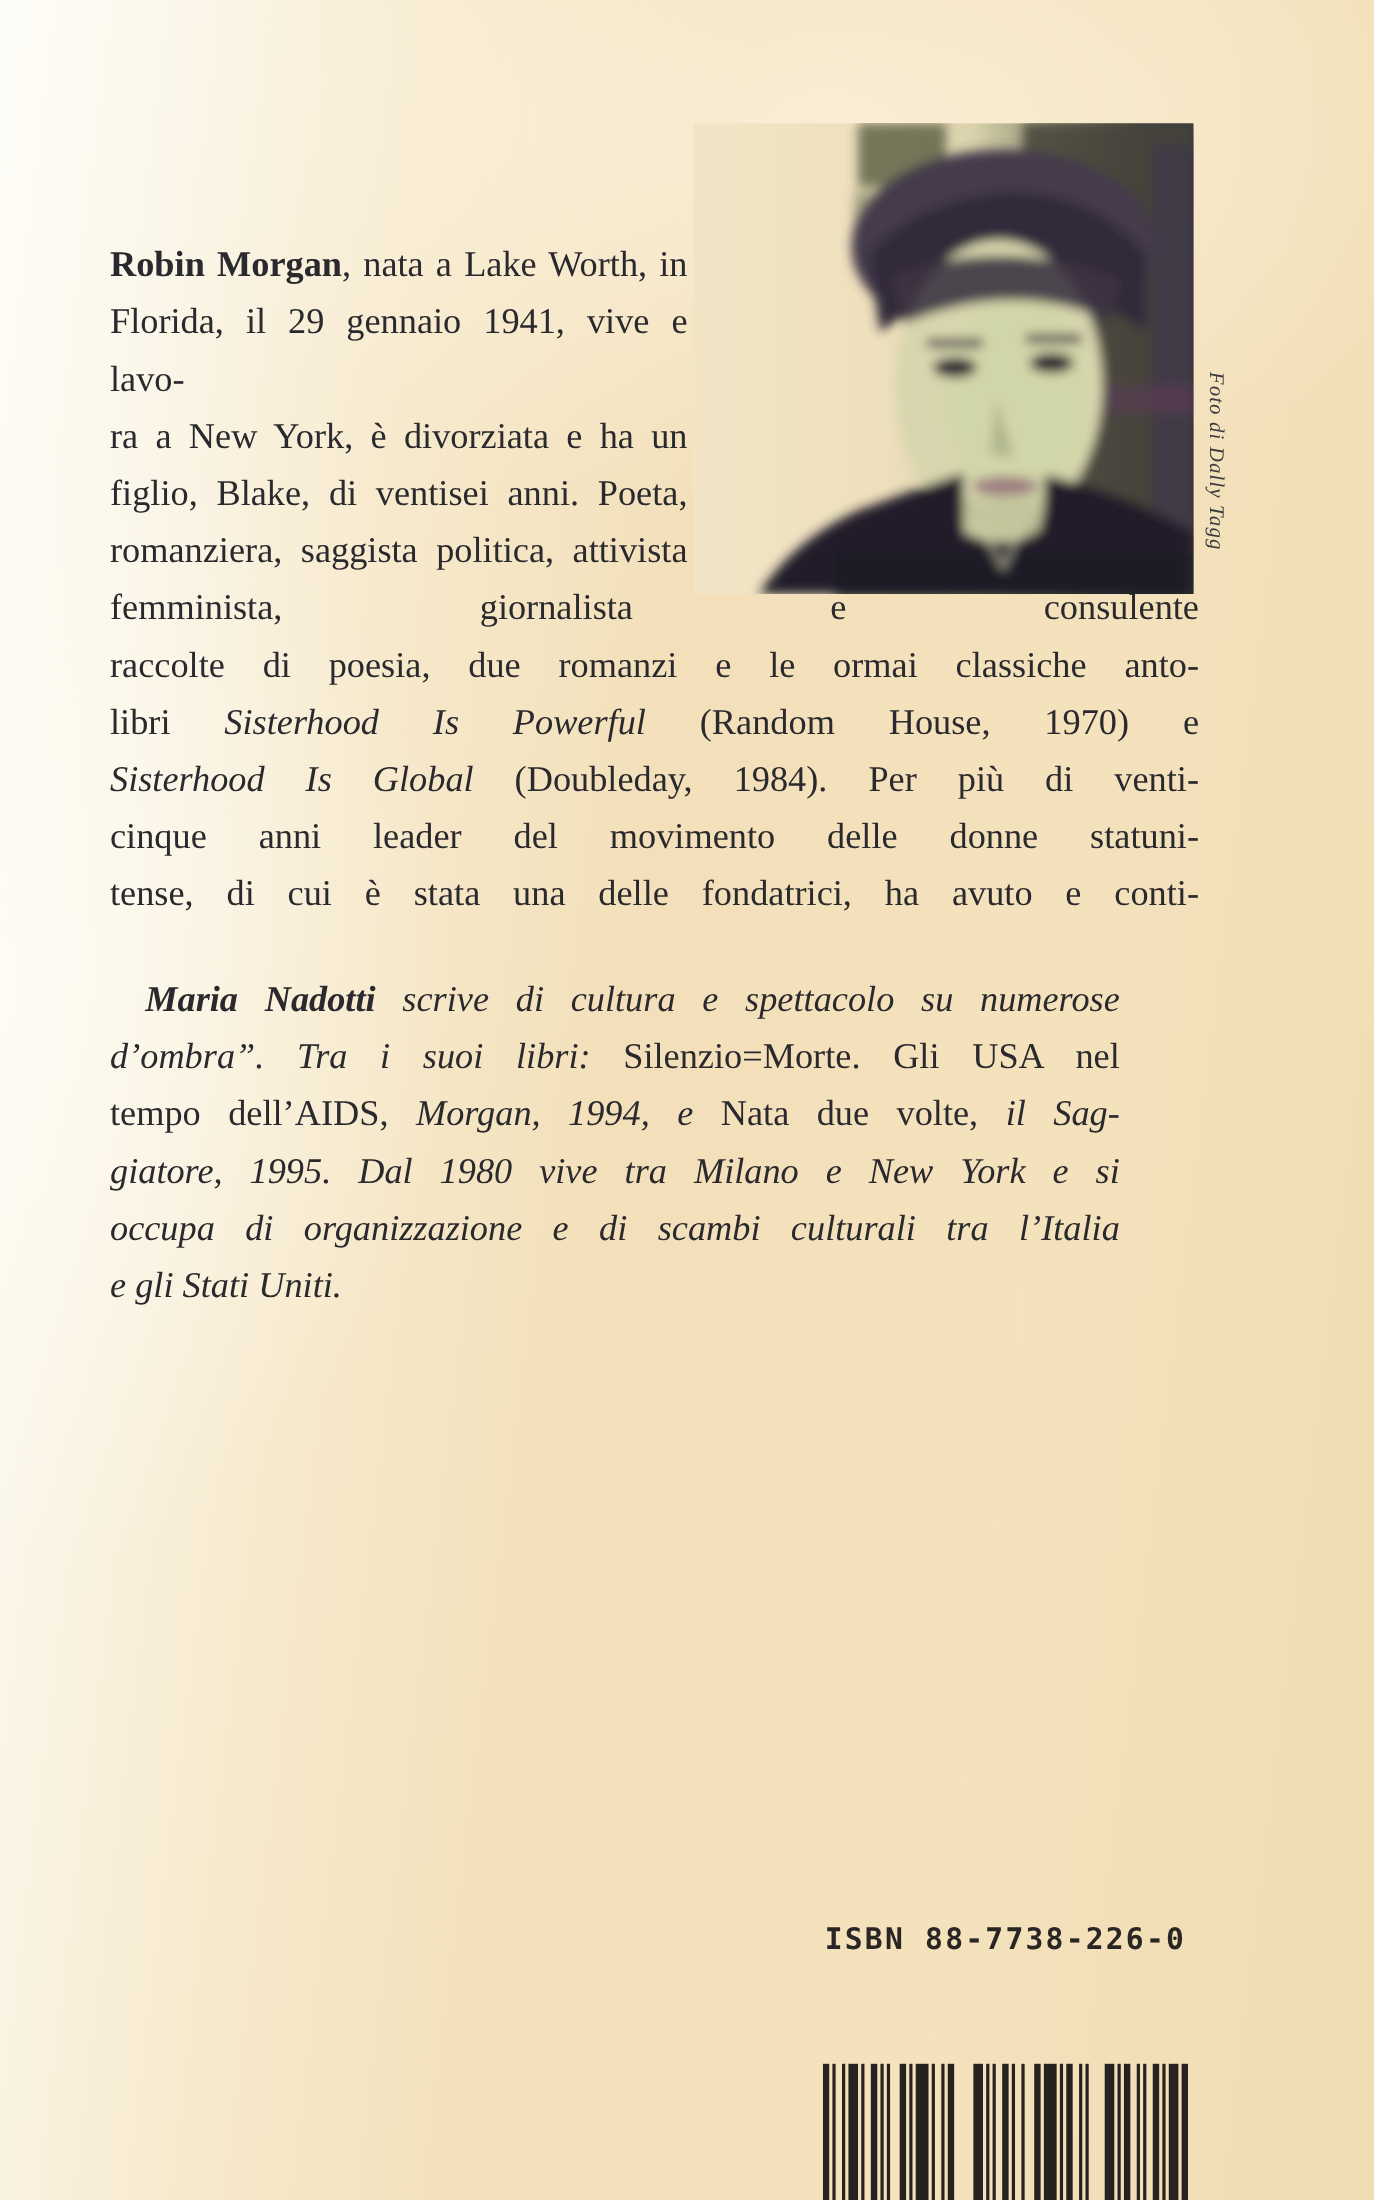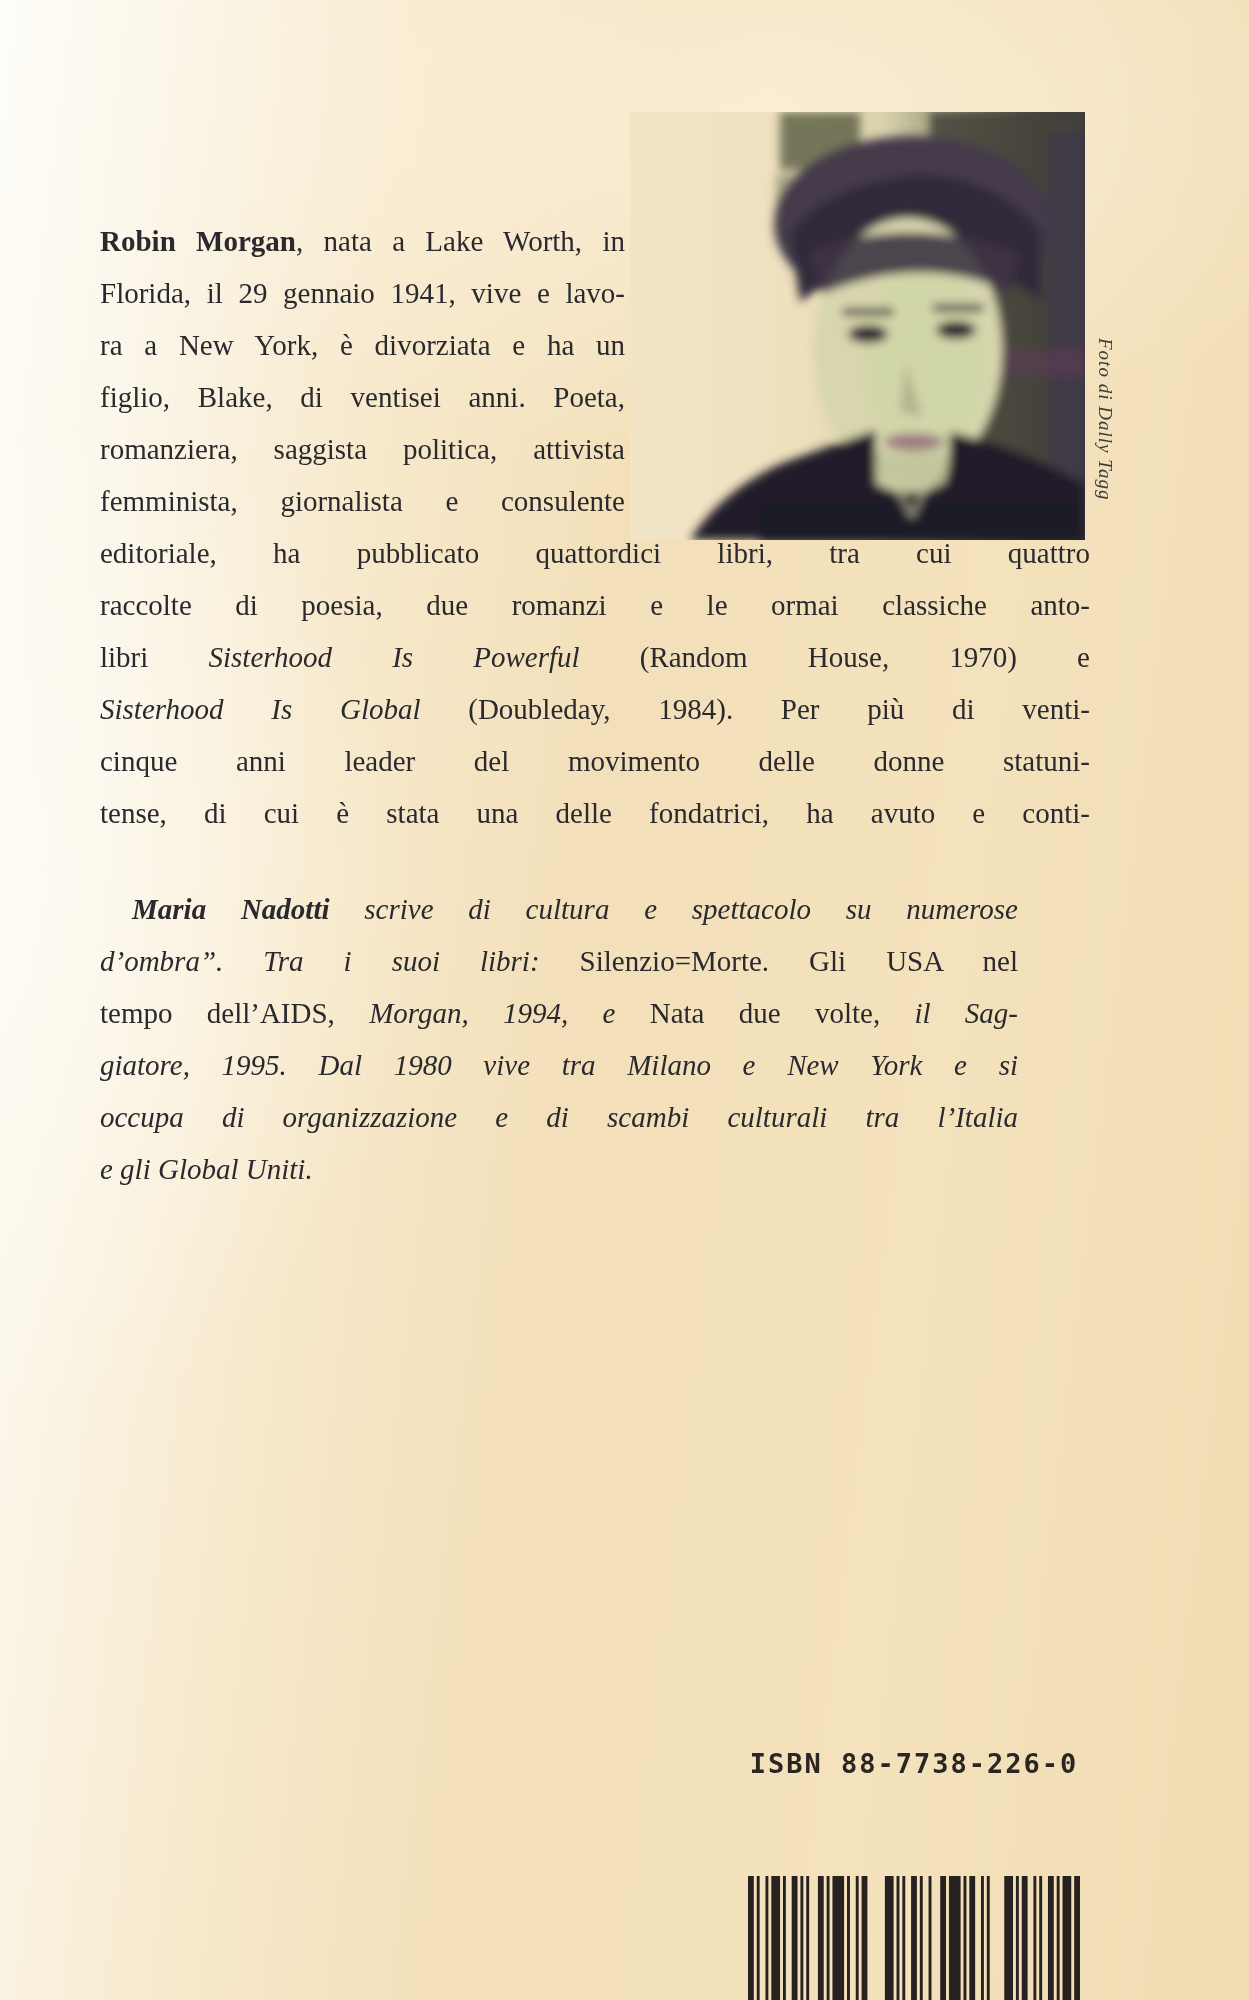--- a/index.html
+++ b/index.html
@@ -19,21 +19,21 @@
   .photo-wrap{position:absolute;left:630px;top:112px;width:455px;height:428px;}
   .photo-wrap svg{display:block;width:100%;height:100%;}
   .photo-credit{
     position:absolute;left:1094px;top:338px;height:230px;
     writing-mode:vertical-rl;
     font-style:italic;font-size:19px;letter-spacing:1px;color:#3b3a3e;
     font-family:"Liberation Serif","DejaVu Serif",serif;
   }
   
   .bio{position:absolute;left:100px;top:215px;width:990px;color:#2a292d;}
-  .para{font-size:29px;line-height:52px;}
+  .para{font-size:33px;line-height:52px;}
   .p1{width:990px;}
   .p2{width:918px;margin-top:44px;}
   .p-italic{font-style:italic;}
   .photo-spacer{float:right;width:465px;height:310px;}
   .tl{text-align:justify;text-align-last:justify;}
   .tl.last{text-align-last:left;}
   .s-b{font-weight:bold;}
   .s-i{font-style:italic;}
   .s-bi{font-weight:bold;font-style:italic;margin-left:32px;}
   .s-r{font-style:normal;}
@@ -108,34 +108,33 @@
 
   <div class="bio" id="bio">
       <div class="para p1">
         <div class="photo-spacer"></div>
         <div class="tl"><span class="s-b">Robin Morgan</span><span>, nata a Lake Worth, in</span></div>
         <div class="tl"><span>Florida, il 29 gennaio 1941, vive e lavo-</span></div>
         <div class="tl"><span>ra a New York, è divorziata e ha un</span></div>
         <div class="tl"><span>figlio, Blake, di ventisei anni. Poeta,</span></div>
         <div class="tl"><span>romanziera, saggista politica, attivista</span></div>
         <div class="tl"><span>femminista, giornalista e consulente</span></div>
-        <div class="tl"><span>editoriale, ha pubblicato quattordici libri, tra cui quattro</span></div>
         <div class="tl"><span>raccolte di poesia, due romanzi e le ormai classiche anto-</span></div>
         <div class="tl"><span>libri </span><span class="s-i">Sisterhood Is Powerful</span><span> (Random House, 1970) e</span></div>
         <div class="tl"><span class="s-i">Sisterhood Is Global</span><span> (Doubleday, 1984). Per più di venti-</span></div>
         <div class="tl"><span>cinque anni leader del movimento delle donne statuni-</span></div>
         <div class="tl"><span>tense, di cui è stata una delle fondatrici, ha avuto e conti-</span></div>
       </div>
       <div class="para p2 p-italic">
         <div class="tl"><span class="s-bi">Maria Nadotti</span><span> scrive di cultura e spettacolo su numerose</span></div>
         <div class="tl"><span>d’ombra”. Tra i suoi libri: </span><span class="s-r">Silenzio=Morte. Gli USA nel</span></div>
         <div class="tl"><span class="s-r">tempo dell’AIDS, </span><span>Morgan, 1994, e </span><span class="s-r">Nata due volte, </span><span>il Sag-</span></div>
         <div class="tl"><span>giatore, 1995. Dal 1980 vive tra Milano e New York e si</span></div>
         <div class="tl"><span>occupa di organizzazione e di scambi culturali tra l’Italia</span></div>
-        <div class="tl last"><span>e gli Global Uniti.</span></div>
+        <div class="tl last"><span>e gli Stati Uniti.</span></div>
       </div>
     </div>
 
   <div class="isbn-area">
     <div class="isbn-text">ISBN 88-7738-226-0</div>
   </div>
   <svg class="barcode" id="barcode" width="332" height="124" viewBox="0 0 342 124" preserveAspectRatio="none">
       <rect x="0" y="0" width="6" height="124" fill="#27221f"></rect>
       <rect x="9" y="0" width="3" height="124" fill="#27221f"></rect>
       <rect x="18" y="0" width="3" height="124" fill="#27221f"></rect>

